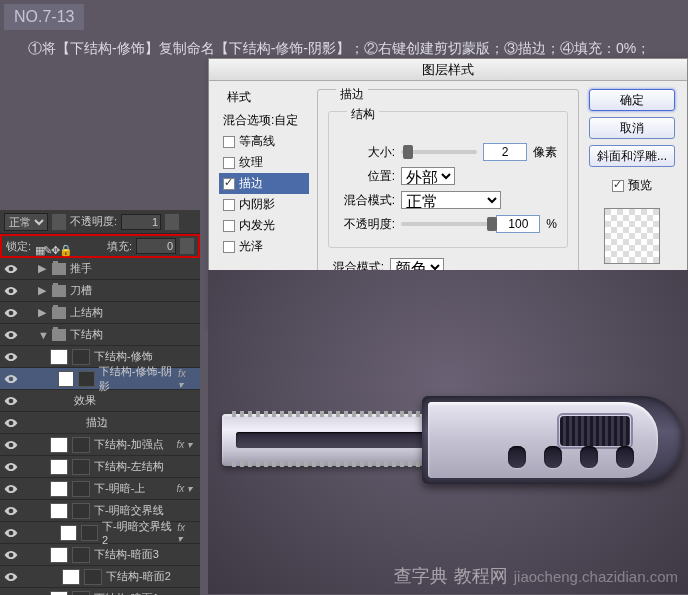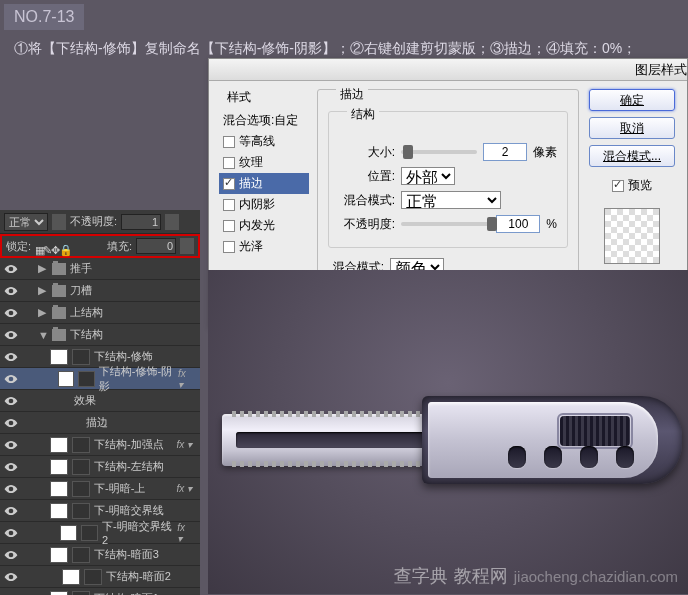--- a/index.html
+++ b/index.html
@@ -1,55 +1,55 @@
 <!DOCTYPE html>
 <html><head>
 <meta charset="utf-8">
 <style>
 *{margin:0;padding:0;box-sizing:border-box;font-family:"Microsoft YaHei",sans-serif;}
 body{width:688px;height:595px;background:#5c5763;overflow:hidden;position:relative;}
 .step-tag{background:#6c697a;color:#c8c4d4;display:inline-block;padding:4px 10px;font-size:16px;margin:4px 0 0 4px;}
-.instructions{color:#dcd8e4;font-size:14px;padding:8px 14px;line-height:1.5;}
+.instructions{color:#dcd8e4;font-size:14px;padding:8px 28px;line-height:1.5;}
 .layers-panel{position:absolute;left:0;top:210px;width:200px;background:#3a3a3a;color:#ccc;font-size:11px;}
 .lp-row{display:flex;align-items:center;height:22px;border-bottom:1px solid #2a2a2a;padding:0 4px;gap:4px;}
 .lp-header{background:#3a3a3a;height:24px;}
 select.dark{background:#4a4a4a;color:#ccc;border:1px solid #222;font-size:11px;height:18px;}
 input.dark{background:#4a4a4a;color:#ccc;border:1px solid #222;font-size:11px;width:40px;height:16px;text-align:right;padding-right:2px;padding-left:30px;}
 .lock-row{border:2px solid #d40000;height:24px;}
 .eye{width:14px;height:14px;display:inline-block;}
 .eye svg{width:14px;height:14px;}
 .arrow{width:10px;display:inline-block;color:#aaa;}
 .folder-icon{width:14px;height:12px;background:#888;display:inline-block;position:relative;}
 .folder-icon::before{content:"";position:absolute;top:-2px;left:1px;width:5px;height:2px;background:#888;}
 .layer-thumb{width:18px;height:16px;background:#fff;border:1px solid #555;display:inline-block;}
 .layer-thumb.dark{background:#333;}
 .fx{margin-left:auto;font-style:italic;color:#aaa;font-size:10px;padding-right:4px;}
 .highlighted{background:#4a5a7a;}
 .dialog{position:absolute;left:208px;top:58px;width:480px;background:#ececec;border:1px solid #888;box-shadow:2px 2px 6px rgba(0,0,0,.3);}
-.dialog-title{background:linear-gradient(#f4f4f4,#dcdcdc);text-align:right;height:22px;line-height:22px;font-size:13px;border-bottom:1px solid #aaa;}
+.dialog-title{background:linear-gradient(#f4f4f4,#dcdcdc);text-align:center;height:22px;line-height:22px;font-size:13px;border-bottom:1px solid #aaa;}
 .dialog-body{display:flex;padding:8px 10px 12px 10px;gap:8px;}
 .style-list{width:90px;}
 .style-list-title{font-size:12px;margin-bottom:4px;margin-left:8px;}
 .style-item{font-size:12px;padding:2px 4px;display:flex;align-items:center;gap:4px;}
 .style-item.selected{background:#4a6aa8;color:#fff;}
 .checkbox{width:12px;height:12px;border:1px solid #888;background:#fff;display:inline-block;position:relative;}
 .checkbox.checked::after{content:"✓";position:absolute;top:-3px;left:0;font-size:11px;color:#333;}
 .settings{flex:1;border:1px solid #bbb;border-radius:3px;padding:8px 10px;}
 .settings-label{font-size:12px;position:relative;top:-14px;background:#ececec;padding:0 4px;margin-left:8px;}
 .settings-inner{border:1px solid #ccc;border-radius:3px;padding:12px 10px 8px 10px;margin-top:-6px;}
 .field-row{display:flex;align-items:center;gap:6px;margin-bottom:6px;font-size:12px;}
 .field-row label{width:56px;text-align:right;}
 .slider{flex:1;height:4px;background:#ccc;border-radius:2px;position:relative;}
 .slider-handle{width:10px;height:14px;background:#666;position:absolute;top:-5px;border-radius:2px;}
 .num-input{width:44px;height:18px;border:1px solid #7a9acc;background:#fff;text-align:center;font-size:12px;}
 select.light{font-size:16px;height:18px;background:#fff;border:1px solid #888;}
 .color-swatch{width:44px;height:16px;background:#1f1f2f;border:1px solid #555;display:inline-block;}
 .red-text{color:#d40000;font-size:13px;font-family:monospace;}
 .buttons{width:90px;display:flex;flex-direction:column;gap:6px;align-items:center;}
-.btn{width:86px;height:22px;background:linear-gradient(#fdfdff,#e2e6f4);border:1px solid #6a88c8;border-radius:3px;font-size:12px;cursor:pointer;text-decoration:underline;}
+.btn{width:86px;height:22px;background:linear-gradient(#fdfdff,#e2e6f4);border:1px solid #6a88c8;border-radius:3px;font-size:12px;cursor:pointer;}
 .btn.primary{border:1px solid #4a6ad8;box-shadow:0 0 3px #6a88e8;}
 .preview-check{font-size:12px;display:flex;align-items:center;gap:4px;margin-top:4px;}
 .preview-box{width:56px;height:56px;border:1px solid #888;background:repeating-conic-gradient(#fff 0 25%,#ddd 0 50%) 0 0/12px 12px;margin-top:8px;}
 .knife-area{position:absolute;left:208px;top:270px;width:480px;height:324px;background:radial-gradient(ellipse at 50% 35%,#6a6274,#3e3844);}
 .knife{position:absolute;left:14px;top:120px;width:460px;height:100px;}
 .blade-guide{position:absolute;left:0;top:24px;width:250px;height:52px;background:linear-gradient(#d4d2de,#f0eef8 30%,#c8c6d4 70%,#9a98a8);border-radius:4px 0 0 4px;box-shadow:inset 0 2px 2px rgba(255,255,255,.6),0 3px 6px rgba(0,0,0,.4);}
 .blade-teeth{position:absolute;left:10px;top:-3px;width:220px;height:6px;background:repeating-linear-gradient(90deg,#aaa 0 4px,transparent 4px 8px);}
 .blade-teeth.bottom{top:auto;bottom:-1px;}
 .blade-slot{position:absolute;left:14px;top:18px;width:210px;height:16px;background:linear-gradient(#2a2636,#4a4658);border-radius:3px;box-shadow:inset 0 1px 2px #000;}
 .handle{position:absolute;left:200px;top:6px;width:260px;height:88px;background:linear-gradient(#3a3648,#5a5670 40%,#3a3648);border-radius:6px 40px 40px 6px;box-shadow:inset 0 0 8px rgba(0,0,0,.6),0 4px 8px rgba(0,0,0,.5);}
@@ -310,21 +310,21 @@
       </div>
       <div class="field-row">
         <label>颜色:</label>
         <span class="color-swatch"></span>
         <span class="red-text">1f1f2f</span>
       </div>
     </div>
     <div class="buttons">
       <button class="btn primary">确定</button>
       <button class="btn">取消</button>
-      <button class="btn">混合模式...</button>
+      <button class="btn">斜面和浮雕...</button>
       <div class="preview-check">
         <span class="checkbox checked"></span>
         <span>预览</span>
       </div>
       <div class="preview-box"></div>
     </div>
   </div>
 </div>
 
 

